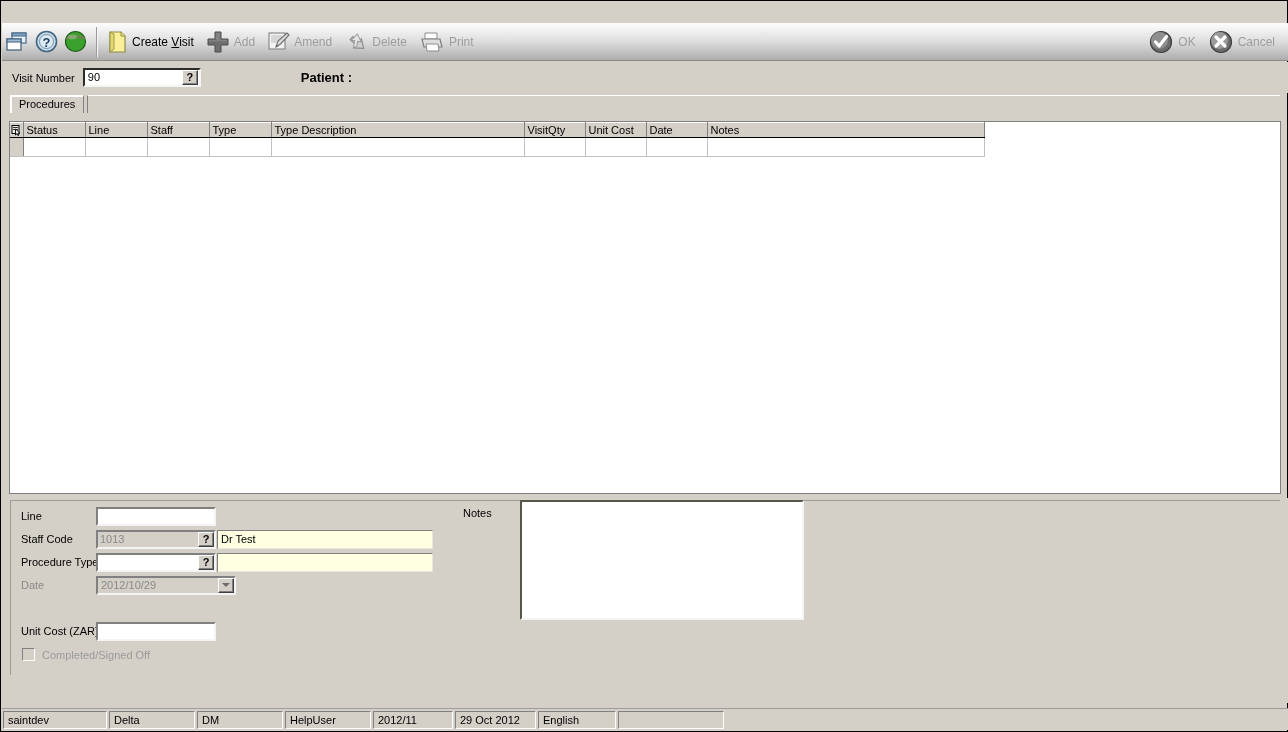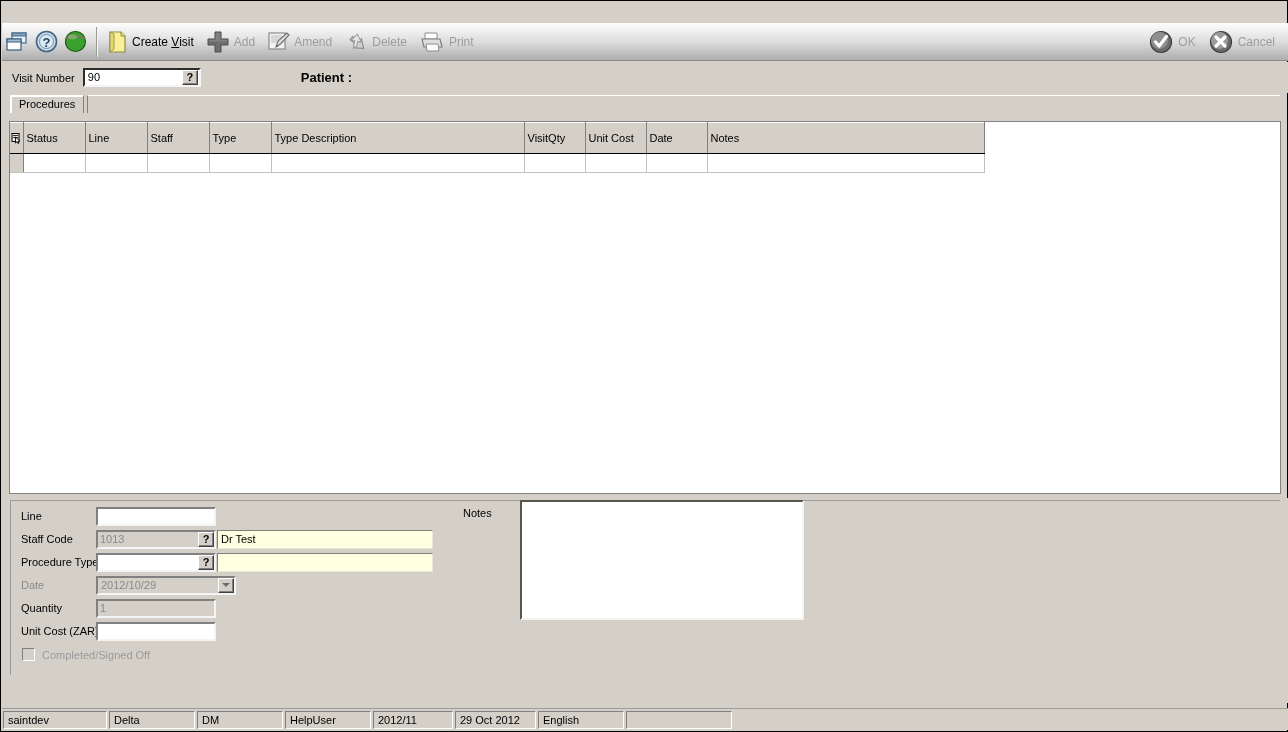--- a/index.html
+++ b/index.html
@@ -263,21 +263,21 @@
     border-spacing: 0;
   }
   table.grid th {
     background: #d4d0c8;
     border-right: 1px solid #808080;
     border-bottom: 1px solid #000;
     border-top: 1px solid #fff;
     font-weight: normal;
     text-align: left;
     padding: 1px 0 1px 3px;
-    height: 31px;
+    height: 15px;
     font-size: 11px;
     box-sizing: border-box;
     overflow: hidden;
     white-space: nowrap;
     cursor: default;
   }
   table.grid th.corner {
     padding: 0;
     width: 13px;
     text-align: center;
@@ -708,24 +708,20 @@
     <div class="frow" style="left:8px; top:77px;">
       <span class="flabel disabled">Date</span>
       <div class="combo">
         <span class="combo-text">2012/10/29</span>
         <div class="combo-arrow">
             <span class="arrow-dn"></span>
           </div>
       </div>
     </div>
 
-    <div class="frow" style="left:8px; top:100px;">
-      <span class="flabel">Quantity</span>
-      <input class="inp disabled" value="1" style="">
-    </div>
 
     <div class="frow" style="left:8px; top:123px;">
       <span class="flabel">Unit Cost (ZAR)</span>
       <input class="inp" value="" style="">
     </div>
 
     <div class="chk-row" style="top:150px;">
       <span class="chkbox"></span>
       <span class="chk-label">Completed/Signed Off</span>
     </div>
@@ -734,17 +730,17 @@
   <span class="lbl notes-label">Notes</span>
   <textarea class="notes-box" style=""></textarea>
 
   <div class="statusbar">
     <div class="spane" style="width:104px">saintdev</div>
     <div class="spane" style="width:86px">Delta</div>
     <div class="spane" style="width:86px">DM</div>
     <div class="spane" style="width:86px">HelpUser</div>
     <div class="spane" style="width:80px">2012/11</div>
     <div class="spane" style="width:81px">29 Oct 2012</div>
-    <div class="spane" style="width:86px">English</div>
+    <div class="spane" style="width:78px">English</div>
     <div class="spane" style="width:106px"></div>
   </div>
 
 </div>
 
 </body></html>

